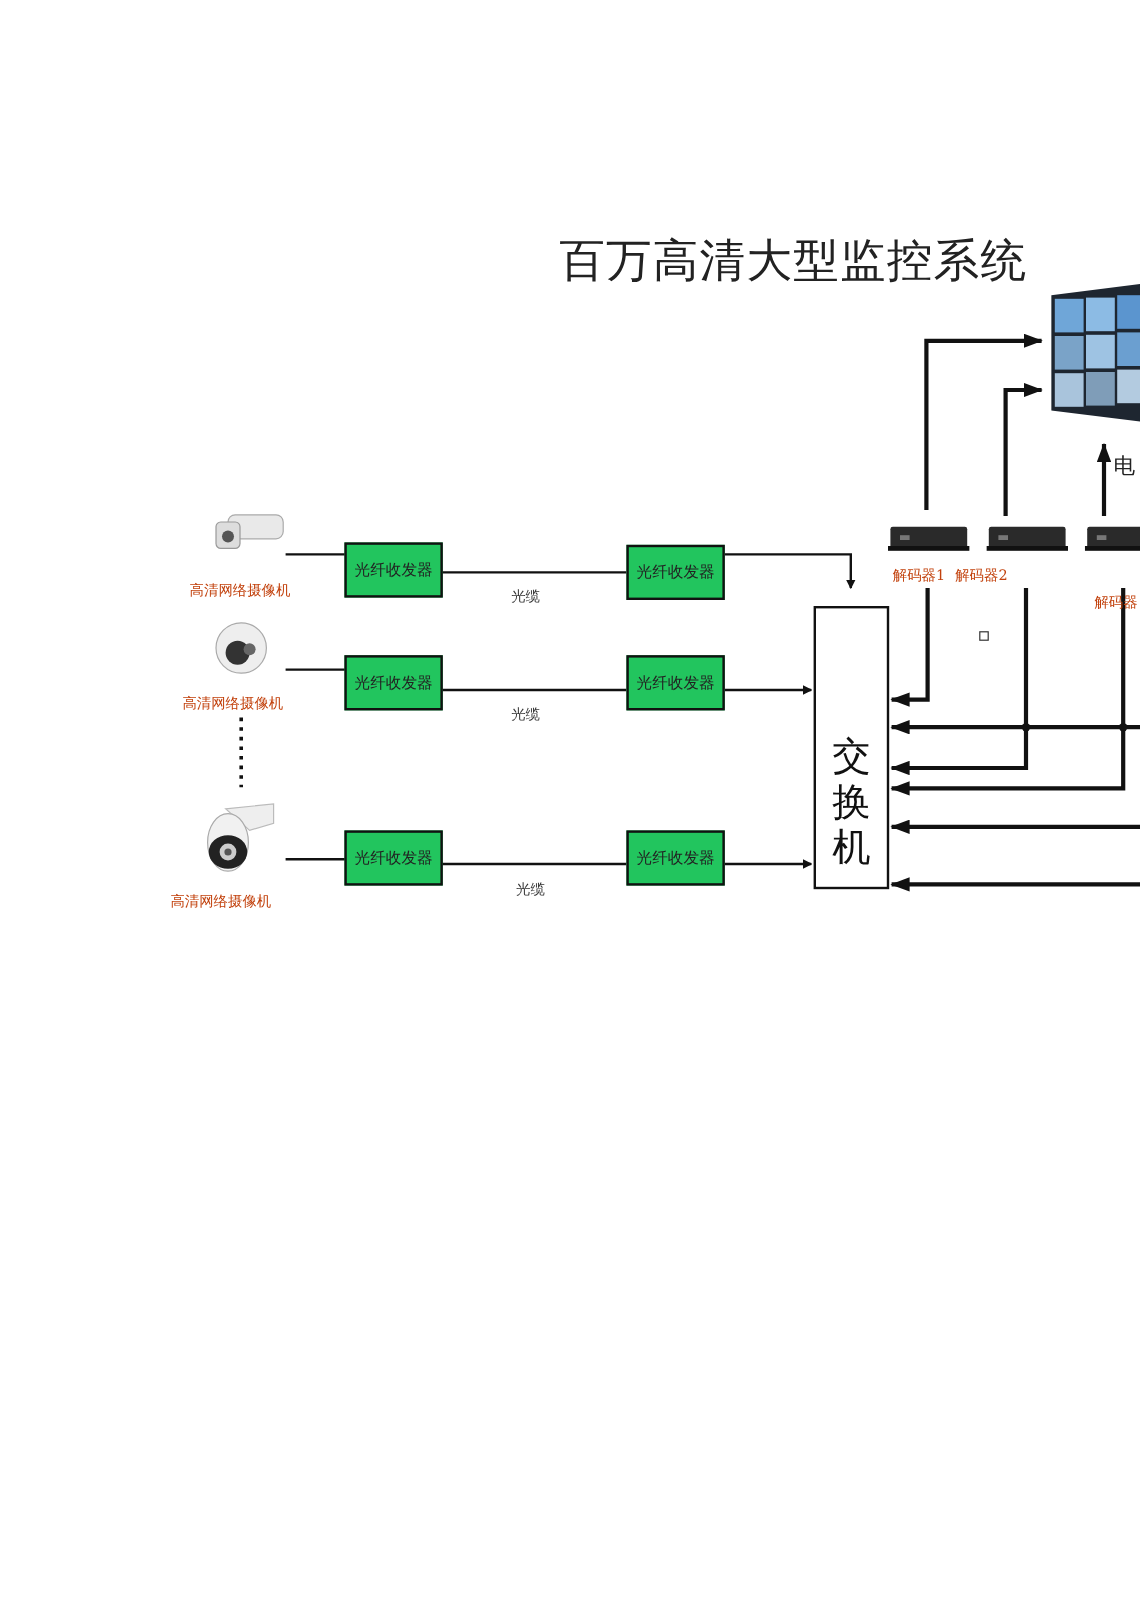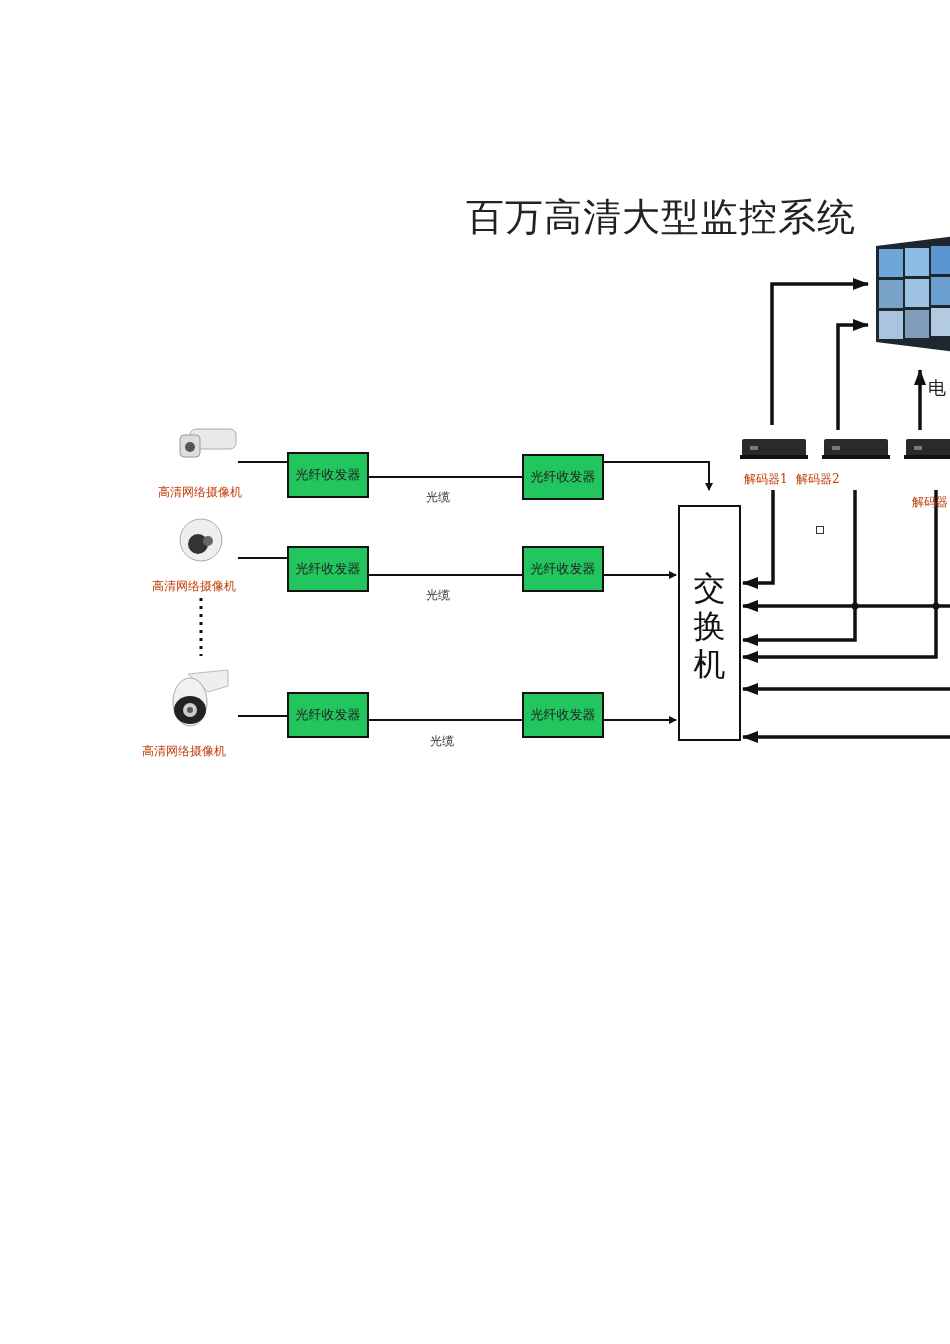--- a/index.html
+++ b/index.html
@@ -106,21 +106,21 @@
   <div class="box" style="left:522px;top:454px;width:82px;height:46px;">光纤收发器</div>
   <div class="box" style="left:522px;top:546px;width:82px;height:46px;">光纤收发器</div>
   <div class="box" style="left:522px;top:692px;width:82px;height:46px;">光纤收发器</div>
 
   <div class="cable" style="left:426px;top:489px;">光缆</div>
   <div class="cable" style="left:426px;top:587px;">光缆</div>
   <div class="cable" style="left:430px;top:733px;">光缆</div>
 
   <div class="switch">
     <div class="switch-text">
-      <span style="display:inline-block;width:34px;word-break:break-all;">交换机</span>
+      <span style="display:inline-block;width:34px;word-break:break-all;margin-top:42px;">交换机</span>
     </div>
   </div>
 
   <div class="decoder" style="left:740px;top:435px;">
     <svg width="68" height="26">
         <rect x="2" y="4" width="64" height="18" rx="2" fill="#2a2a2a"></rect>
         <rect x="0" y="20" width="68" height="4" fill="#111"></rect>
         <rect x="10" y="11" width="8" height="4" fill="#777"></rect>
       </svg>
   </div>

